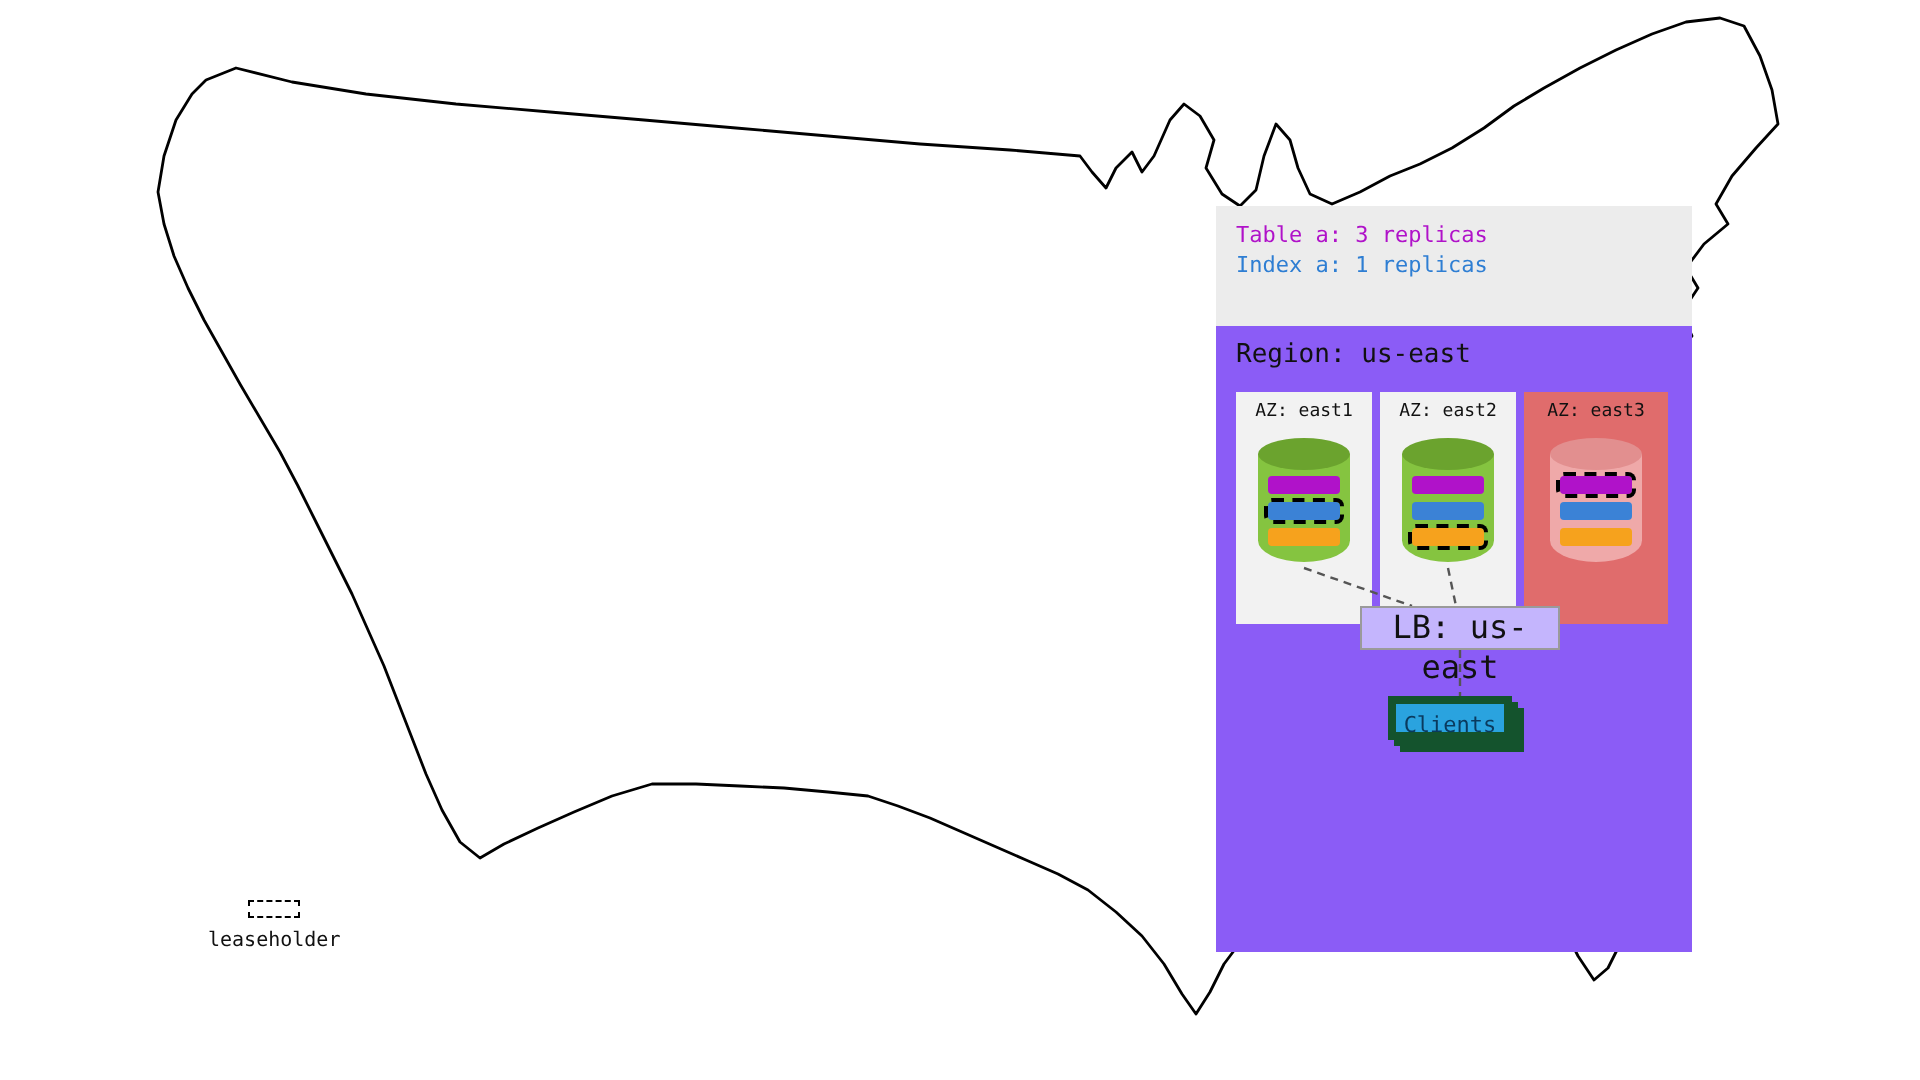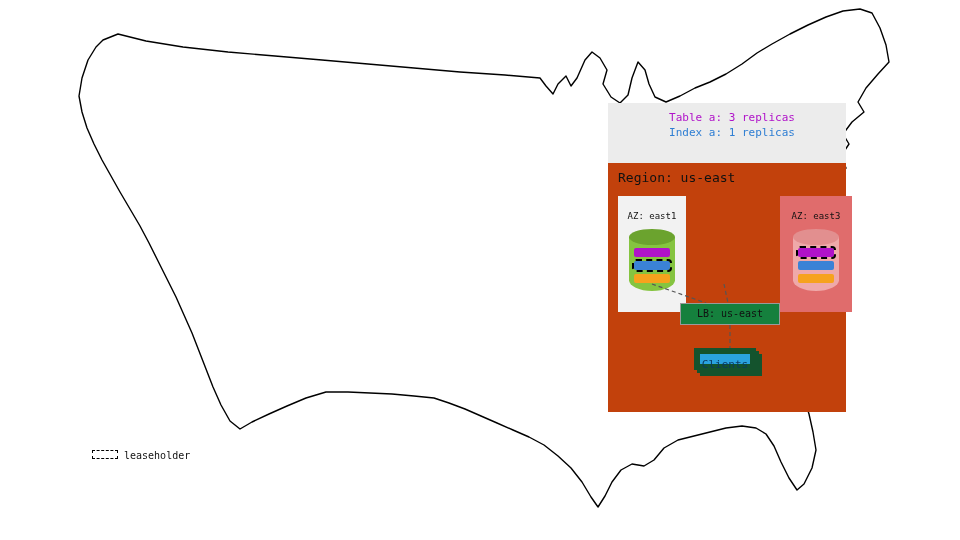--- a/index.html
+++ b/index.html
@@ -11,87 +11,87 @@
   .stage{position:absolute;inset:0;width:960px;height:540px;}
 
   
   .map-svg{position:absolute;left:0;top:0;z-index:0;}
 
   
   .legend-box{
     position:absolute;left:608px;top:103px;width:238px;height:60px;
     background:#ececec;z-index:2;box-sizing:border-box;padding:7px 0 0 10px;
   }
-  .legend-line{font-size:11px;line-height:15px;white-space:pre;text-align:center;}
+  .legend-line{font-size:11px;line-height:15px;white-space:pre;}
 
   
   .region-box{
-    position:absolute;left:608px;top:163px;width:238px;height:249px;
-    background:#c2410c;z-index:1;box-sizing:border-box;
+    position:absolute;left:608px;top:163px;width:238px;height:313px;
+    background:#8b5cf6;z-index:1;box-sizing:border-box;
   }
   .region-title{
     position:absolute;left:10px;top:7px;font-size:13px;color:#111;
   }
 
   
   .az{
     position:absolute;top:33px;height:116px;background:#f2f2f2;
     box-sizing:border-box;text-align:center;
   }
   .az-0{left:10px;width:68px;}
   .az-1{left:82px;width:68px;}
-  .az-2{left:172px;width:72px;}
+  .az-2{left:154px;width:72px;}
   .az.failed{background:#e06c6c;}
-  .az-label{font-size:9px;padding-top:15px;color:#111;}
+  .az-label{font-size:9px;padding-top:5px;color:#111;}
 
   
   .cyl{
     position:relative;width:46px;height:54px;margin:16px auto 0;
     background:#85c440;
     border-radius:0 0 50% 50% / 0 0 20% 20%;
   }
   .cyl::before{
     content:"";position:absolute;top:-8px;left:0;width:100%;height:16px;
     background:#6ba32e;border-radius:50%;
   }
   .az.failed .cyl{background:#efa9a9;}
   .az.failed .cyl::before{background:#e28f8f;}
   .bars{position:relative;padding-top:11px;}
   .bar{width:36px;height:9px;margin:0 auto 4px;border-radius:2px;}
   .bar.leaseholder{outline:2px dashed #000;outline-offset:0px;}
 
   
   .lb-box{
     position:absolute;left:680px;top:303px;width:100px;height:22px;z-index:3;
-    background:#15803d;border:1px solid #9a9a9a;box-sizing:border-box;
-    font-size:10px;line-height:20px;text-align:center;color:#111;
+    background:#c4b5fd;border:1px solid #9a9a9a;box-sizing:border-box;
+    font-size:16px;line-height:20px;text-align:center;color:#111;
   }
 
   
   .clients{
     position:absolute;left:694px;top:348px;width:62px;height:24px;z-index:3;
   }
   .clients .layer{
     position:absolute;width:62px;height:22px;box-sizing:border-box;
-    border:6px solid #14532d;background:#1b83b8;
+    border:4px solid #14532d;background:#1b83b8;
   }
   .clients .l2{left:6px;top:6px;}
   .clients .l1{left:3px;top:3px;}
   .clients .l0{
     left:0;top:0;background:#2aa3df;
     font-size:11px;line-height:22px;text-align:center;color:#0a3a5e;
   }
 
   
   .connector-svg{position:absolute;left:0;top:0;z-index:2;pointer-events:none;}
 
   
   .lh-legend{
-    position:absolute;left:92px;top:450px;z-index:2;
-    display:flex;gap:6px;
+    position:absolute;left:104px;top:450px;z-index:2;
+    display:flex;align-items:center;gap:6px;flex-direction:column;
   }
   .lh-swatch{
     width:26px;height:9px;border:1.5px dashed #000;background:transparent;
     box-sizing:border-box;
   }
   .lh-label{font-size:10px;color:#111;}
 </style>
 </head>
 <body>
 
@@ -125,20 +125,30 @@
       <div class="az-label">AZ: east1</div>
       <div class="cyl">
         <div class="bars">
           <div class="bar" style="background: rgb(176, 18, 201);"></div>
           <div class="bar leaseholder" style="background: rgb(59, 130, 214);"></div>
           <div class="bar" style="background: rgb(246, 162, 29);"></div>
         </div>
       </div>
     </div>
 
+    <div class="az az-1">
+      <div class="az-label">AZ: east2</div>
+      <div class="cyl">
+        <div class="bars">
+          <div class="bar" style="background: rgb(176, 18, 201);"></div>
+          <div class="bar" style="background: rgb(59, 130, 214);"></div>
+          <div class="bar leaseholder" style="background: rgb(246, 162, 29);"></div>
+        </div>
+      </div>
+    </div>
 
     <div class="az az-2 failed">
       <div class="az-label">AZ: east3</div>
       <div class="cyl">
         <div class="bars">
           <div class="bar leaseholder" style="background: rgb(176, 18, 201);"></div>
           <div class="bar" style="background: rgb(59, 130, 214);"></div>
           <div class="bar" style="background: rgb(246, 162, 29);"></div>
         </div>
       </div>

